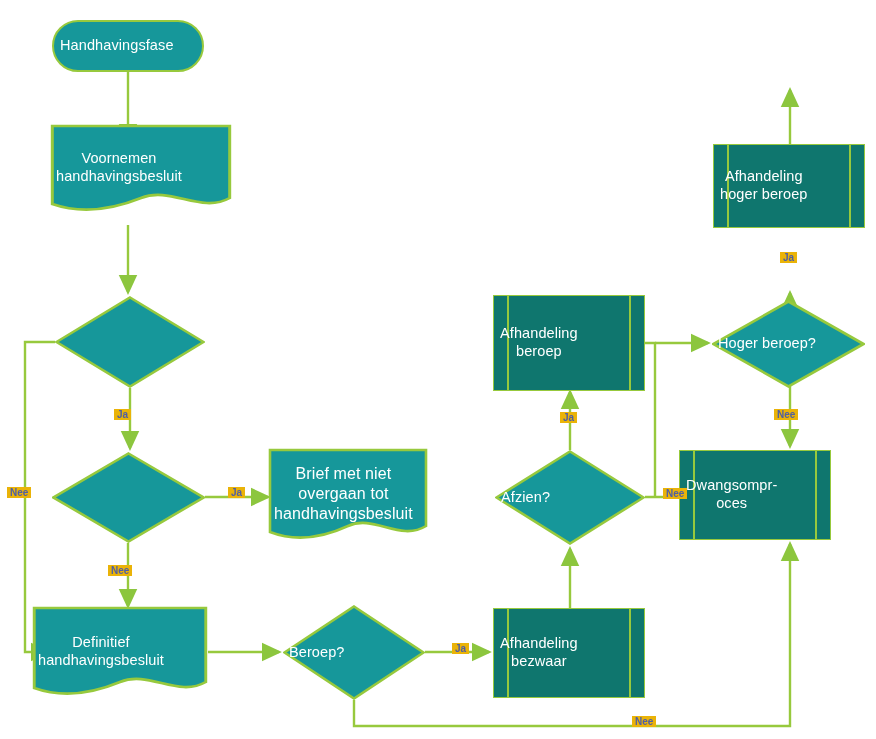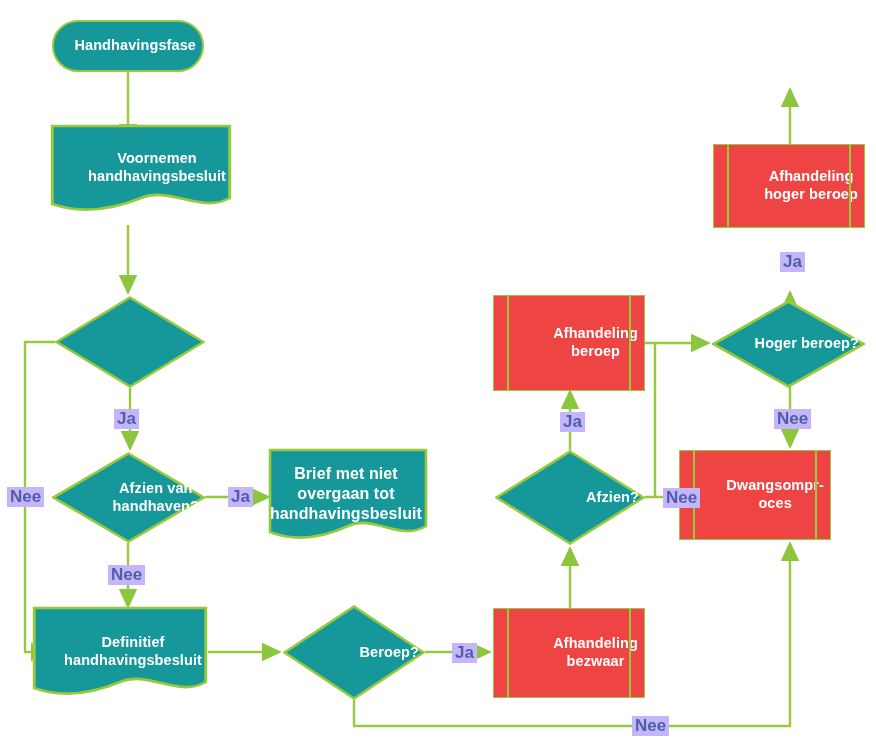--- a/index.html
+++ b/index.html
@@ -7,62 +7,62 @@
   body{
     width:876px;height:739px;
     background:#ffffff;
     font-family:"Liberation Sans", sans-serif;
     overflow:hidden;
   }
   #stage{position:relative;width:876px;height:739px;}
   #edges{position:absolute;left:0;top:0;width:876px;height:739px;}
   .node{
     position:absolute;
-    display:flex;align-items:center;justify-content:flex-end;
+    display:flex;align-items:center;justify-content:flex-start;
     text-align:center;
     color:#ffffff;
-    font-weight:bold;
+    font-weight:normal;
     font-size:14.5px;
     line-height:1.24;
     letter-spacing:0.1px;
     box-sizing:border-box;
     z-index:3;
   }
   .node .cap{position:relative;z-index:4;padding:0 6px;white-space:pre-line;}
   
   .n-terminator{
     background:#16979a;
     border:2px solid #97c93d;
     border-radius:26px;
   }
   
   .n-process{
-    background:#ef4444;
+    background:#0f766e;
     border:1.6px solid #97c93d;
   }
   .n-process::before,.n-process::after{
     content:"";position:absolute;top:-1px;bottom:-1px;width:1.6px;
     background:#97c93d;z-index:4;
   }
   .n-process::before{left:13px;}
   .n-process::after{right:13px;}
   
   .n-decision{background:transparent;border:0;}
   .n-decision .dia{
     position:absolute;left:0;top:0;width:100%;height:100%;z-index:1;
   }
   
   .n-doc{background:transparent;border:0;}
   .n-doc .docshape{position:absolute;left:0;top:0;width:100%;height:100%;z-index:1;}
   .edge-label{
     position:absolute;
     color:#4f5fa3;
-    font-size:17px;
+    font-size:10px;
     font-weight:bold;
-    background:#c4b5fd;
+    background:#eab308;
     padding:0 3px;
     z-index:5;
     white-space:nowrap;
   }
 </style>
 </head>
 <body>
 
 <div id="stage">
 
@@ -124,22 +124,20 @@
   <div class="node n-decision" style="left:55px;top:296px;width:150px;height:92px;">
     <svg class="dia" viewBox="0 0 150 92" preserveAspectRatio="none">
       <polygon points="75,1.5 148.5,46 75,90.5 1.5,46" fill="#16979a" stroke="#97c93d" stroke-width="2.6"></polygon>
     </svg>
   </div>
 
   <div class="node n-decision" style="left:52px;top:452px;width:153px;height:91px;">
     <svg class="dia" viewBox="0 0 153 91" preserveAspectRatio="none">
       <polygon points="76.5,1.5 151.5,45.5 76.5,89.5 1.5,45.5" fill="#16979a" stroke="#97c93d" stroke-width="2.6"></polygon>
     </svg>
-    <span class="cap">Afzien van
-handhaven?</span>
   </div>
 
   <div class="node n-doc" style="left:268px;top:448px;width:160px;height:92px;">
     <svg class="docshape" viewBox="0 0 160 92" preserveAspectRatio="none">
       <path d="M2,2 L158,2 L158,78 C132,94 106,66 80,78 C54,90 28,94 2,84 Z" fill="#16979a" stroke="#97c93d" stroke-width="2.6"></path>
     </svg>
     <span class="cap" style="font-size:16px">Brief met niet
 overgaan tot
 handhavingsbesluit</span>
   </div>

